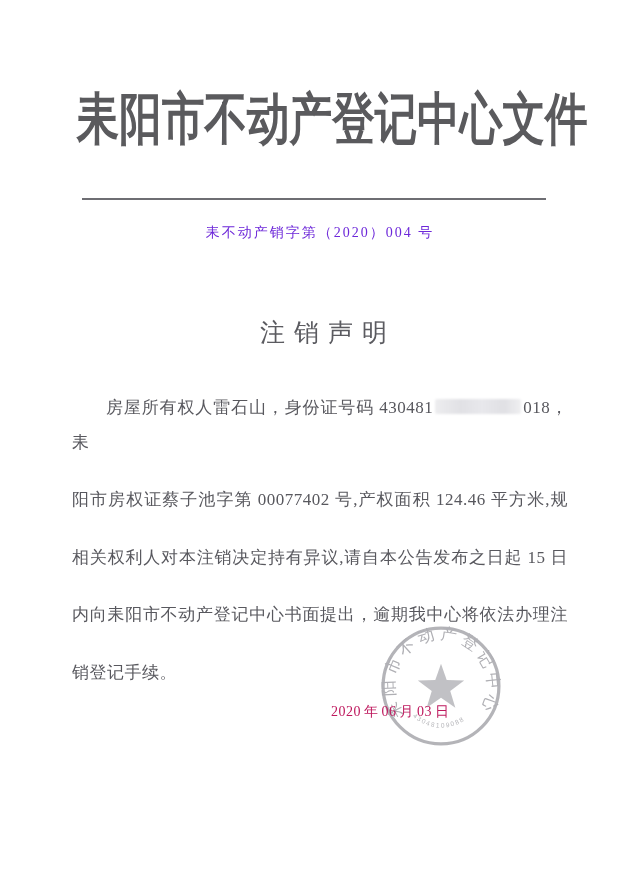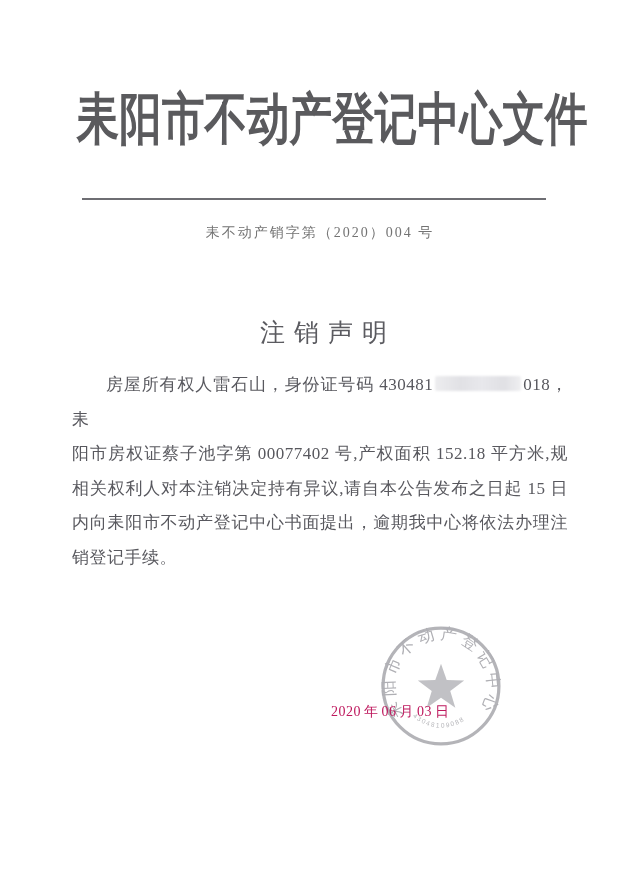--- a/index.html
+++ b/index.html
@@ -39,21 +39,21 @@
     opacity: 0.85;
   }
   .doc-number {
     position: absolute;
     top: 224px;
     left: 0;
     width: 640px;
     text-align: center;
     font-size: 14px;
     letter-spacing: 2px;
-    color: #737373;
+    color: #6d28d9;
   }
   .doc-heading {
     position: absolute;
     top: 316px;
     left: 8px;
     width: 640px;
     text-align: center;
     font-weight: 400;
     font-size: 25px;
     letter-spacing: 9px;
@@ -65,20 +65,21 @@
     left: 72px;
     width: 496px;
     font-size: 17px;
     line-height: 34.5px;
     color: #58585e;
     letter-spacing: 0.5px;
   }
   .body-block p {
     text-align: justify;
     text-align-last: justify;
+    margin-top: 23px;
   }
   .body-block p.indent { text-indent: 34px; }
   .body-block p.last-line { text-align-last: left; }
   .redacted {
     display: inline-block;
     width: 86px;
     height: 15px;
     margin: 0 2px;
     vertical-align: -1px;
     border-radius: 2px;
@@ -125,21 +126,21 @@
   <div class="head-rule"></div>
 
   <div class="doc-number">耒不动产销字第（2020）004 号</div>
 
   <h2 class="doc-heading">注销声明</h2>
 
   <div class="body-block">
     <p class="indent">
       <span>房屋所有权人雷石山，身份证号码 430481</span><span class="redacted"></span><span>018，耒</span>
     </p>
-    <p>阳市房权证蔡子池字第 00077402 号,产权面积 152.18 平方米,规</p>
+    <p>阳市房权证蔡子池字第 00077402 号,产权面积 124.46 平方米,规</p>
     <p>相关权利人对本注销决定持有异议,请自本公告发布之日起 15 日</p>
     <p>内向耒阳市不动产登记中心书面提出，逾期我中心将依法办理注</p>
     <p class="last-line">销登记手续。</p>
   </div>
 
   <svg class="stamp" viewBox="0 0 124 124" xmlns="http://www.w3.org/2000/svg">
     <circle cx="62" cy="62" r="57" fill="none" stroke="#aeaeb3" stroke-width="3.2"></circle>
     <path id="ringPath" d="M 26.8,91.6 A 46,46 0 1 1 97.2,91.6" fill="none"></path>
     <text class="seal-ring-text">
       <textPath href="#ringPath" startOffset="2" textLength="198" lengthAdjust="spacing">耒阳市不动产登记中心</textPath>

